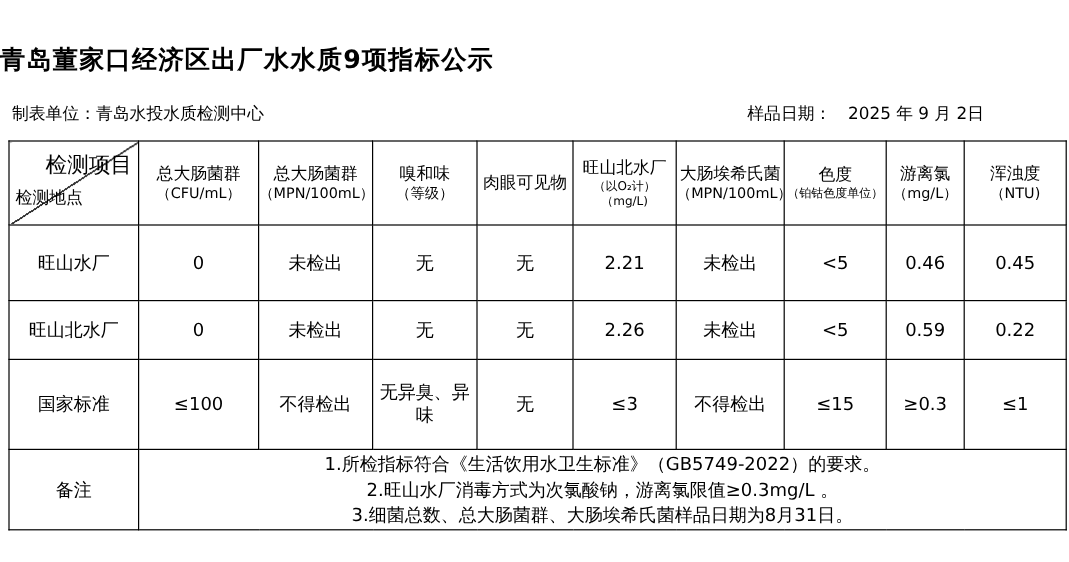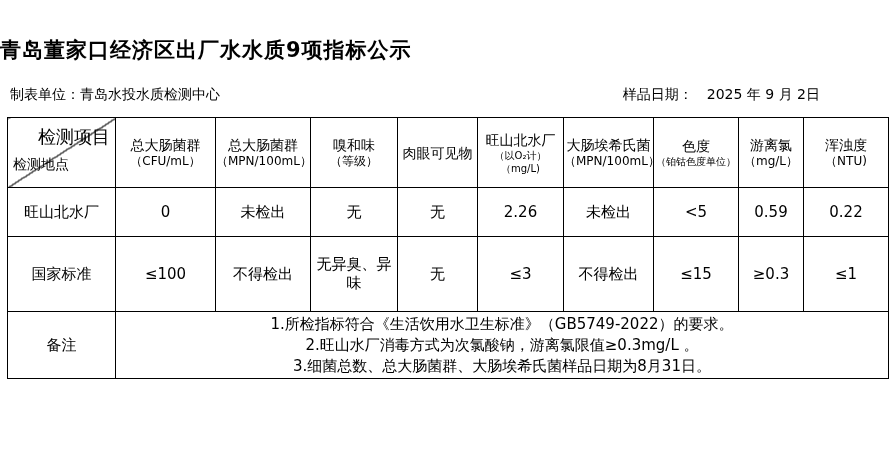--- a/index.html
+++ b/index.html
@@ -113,20 +113,32 @@
     <th>
       <div class="h-name">游离氯</div>
       <div class="h-sub">（mg/L）</div>
     </th>
     <th>
       <div class="h-name">浑浊度</div>
       <div class="h-sub">（NTU)</div>
     </th>
   </tr>
 
+  <tr class="r1">
+    <td>旺山水厂</td>
+    <td class="value-cell">0</td>
+    <td class="value-cell">未检出</td>
+    <td class="value-cell">无</td>
+    <td class="value-cell">无</td>
+    <td class="value-cell">2.21</td>
+    <td class="value-cell">未检出</td>
+    <td class="value-cell">&lt;5</td>
+    <td class="value-cell">0.46</td>
+    <td class="value-cell">0.45</td>
+  </tr>
 
   <tr class="r2">
     <td>旺山北水厂</td>
     <td class="value-cell">0</td>
     <td class="value-cell">未检出</td>
     <td class="value-cell">无</td>
     <td class="value-cell">无</td>
     <td class="value-cell">2.26</td>
     <td class="value-cell">未检出</td>
     <td class="value-cell">&lt;5</td>

